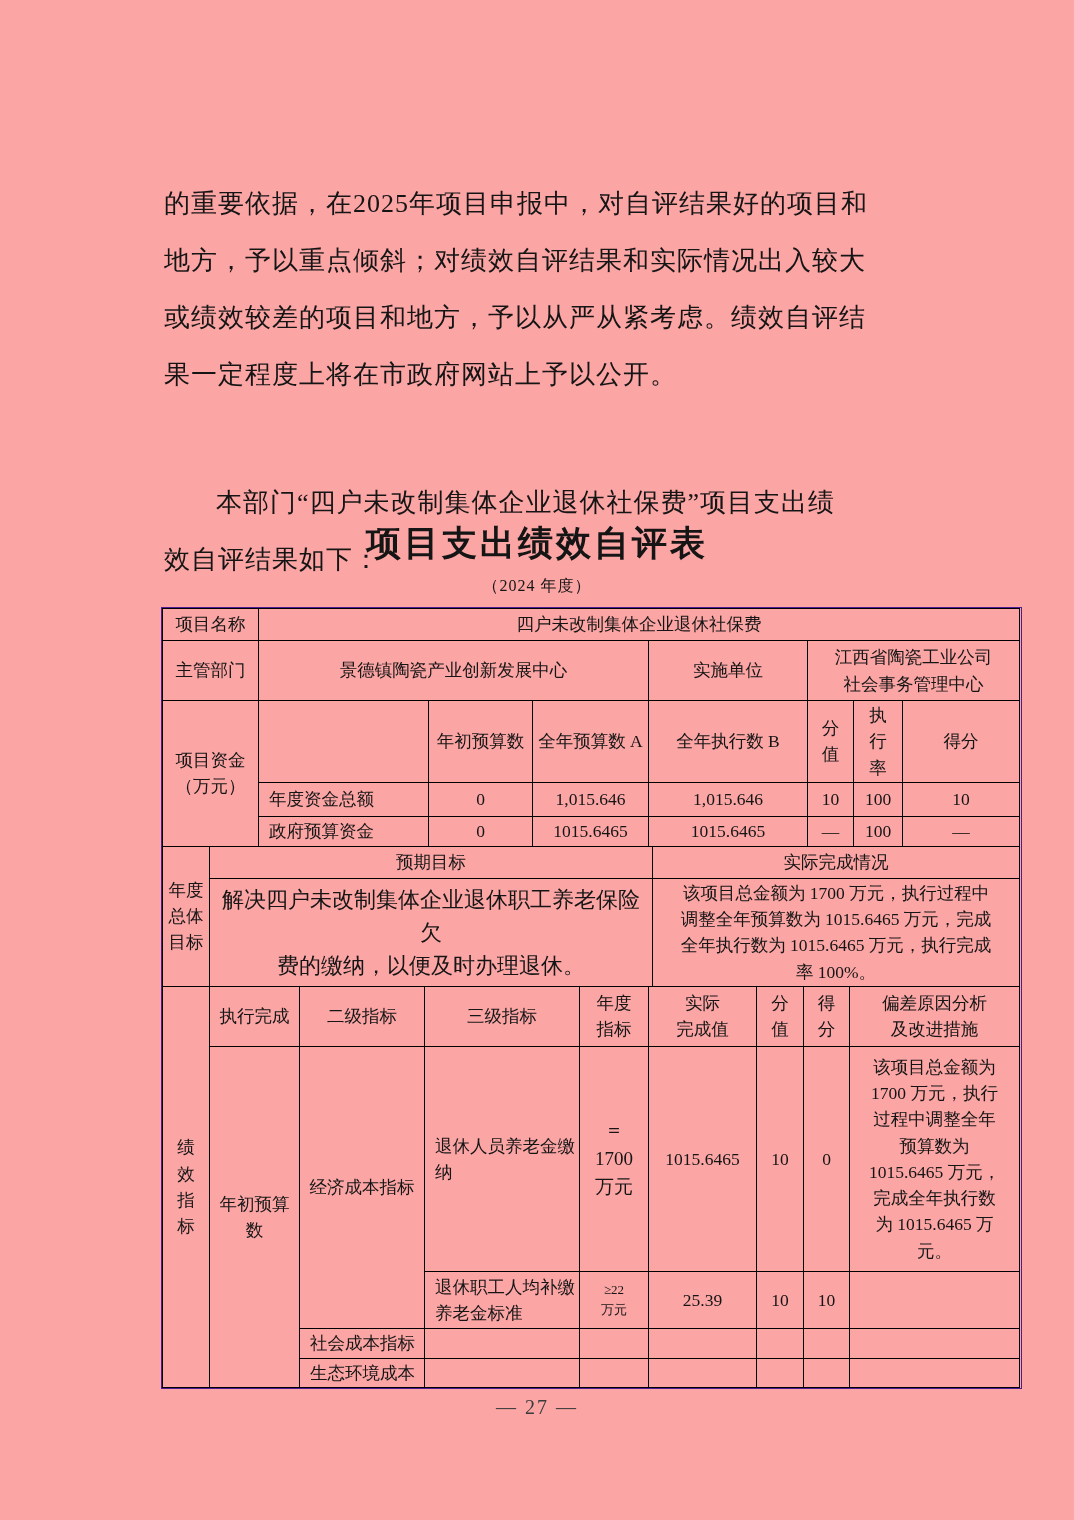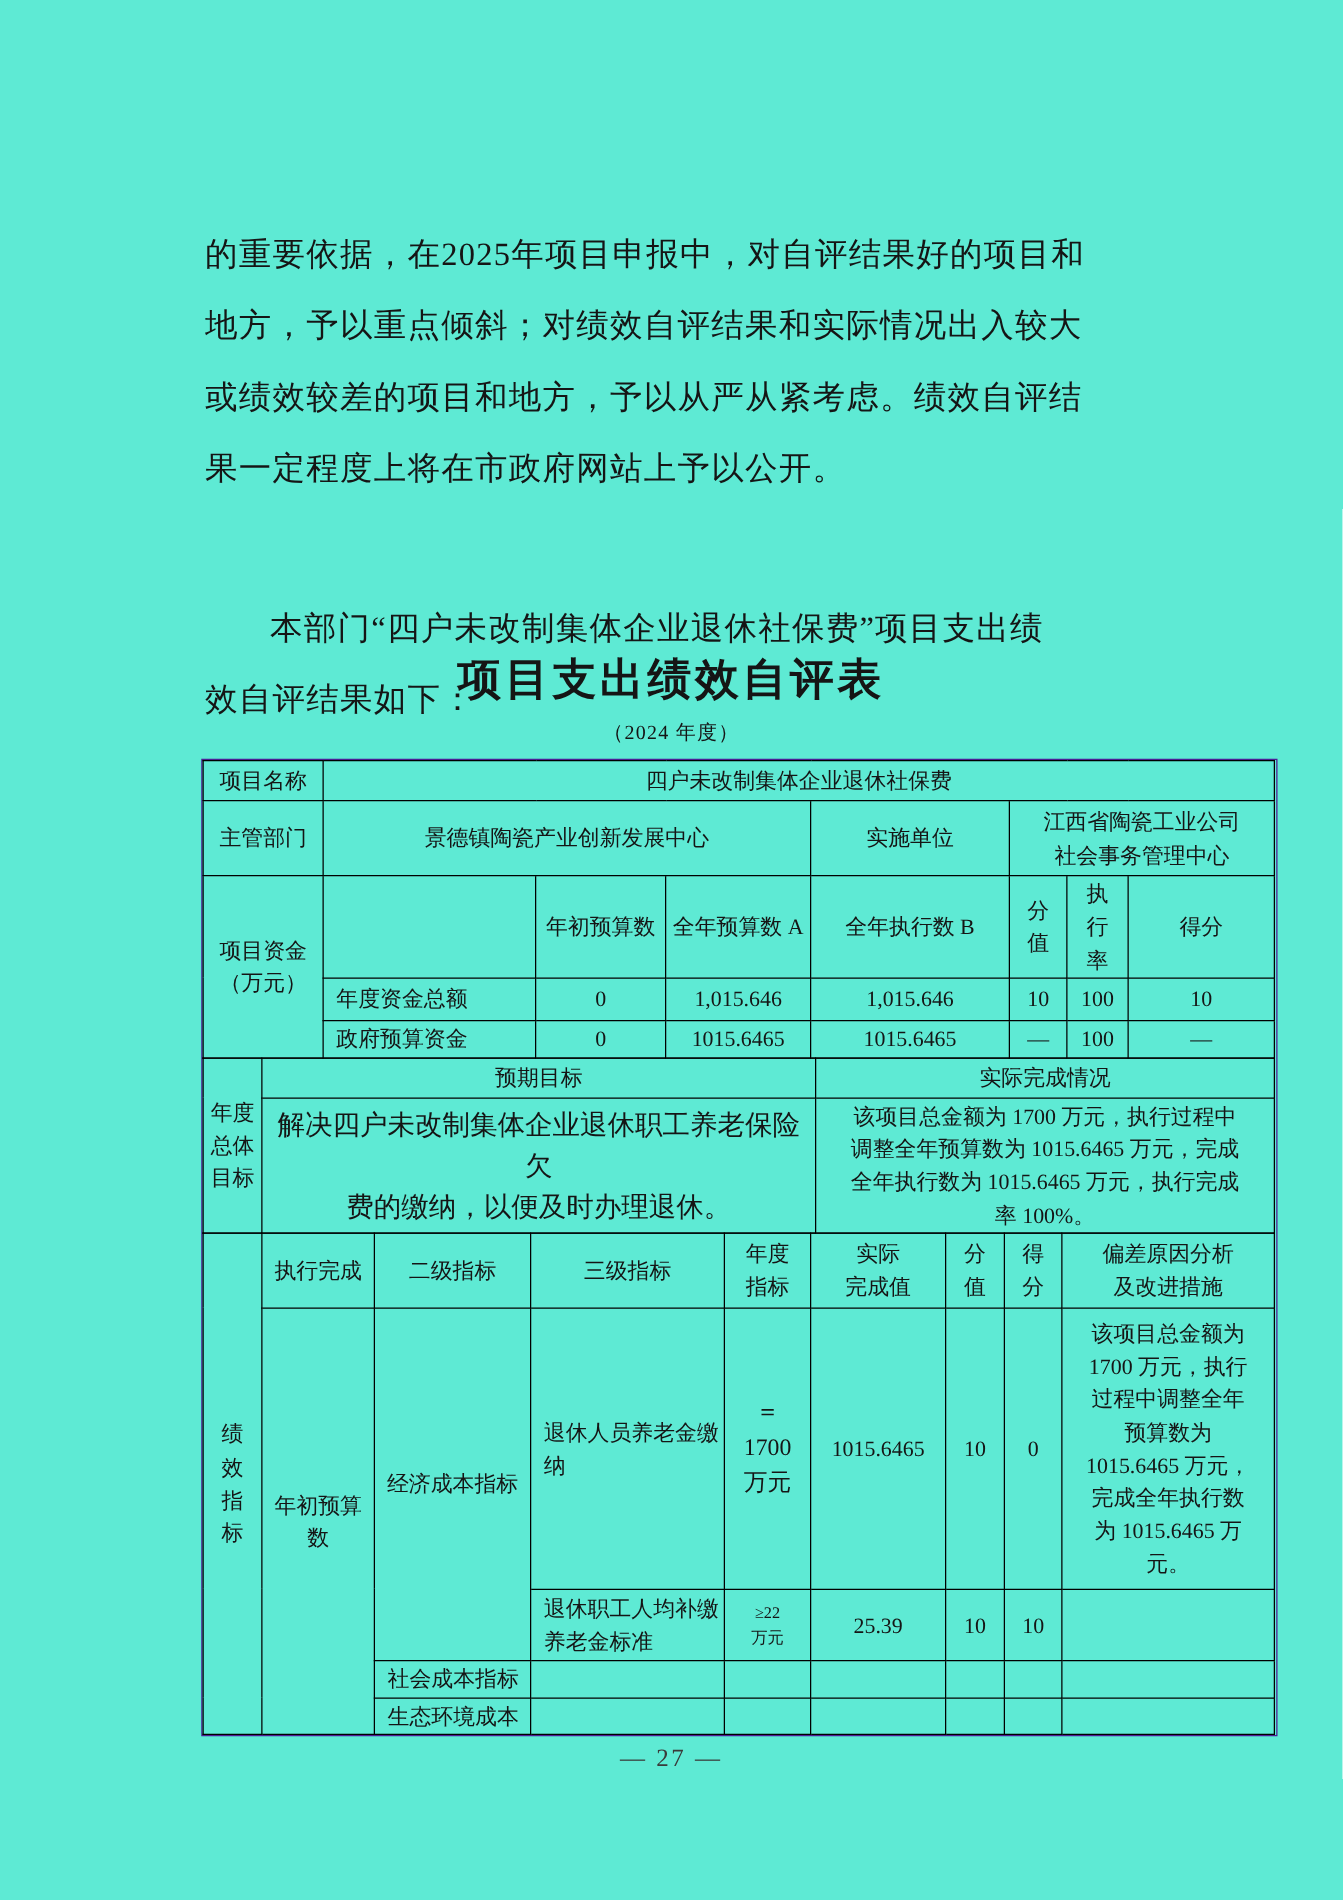--- a/index.html
+++ b/index.html
@@ -1,20 +1,20 @@
 <!DOCTYPE html>
 <html><head>
 <meta charset="utf-8">
 <style>
   html, body { margin: 0; padding: 0; background: #ffffff; }
   .page {
     position: relative;
     width: 1074px;
     height: 1520px;
-    background: #5eead4;
+    background: #fca5a5;
     font-family: "Liberation Serif", "DejaVu Serif", serif;
     color: #151515;
     overflow: hidden;
   }
   
   .paragraphs {
     position: absolute;
     top: 118px; left: 164px; width: 750px;
     font-size: 26px;
     line-height: 57px;

